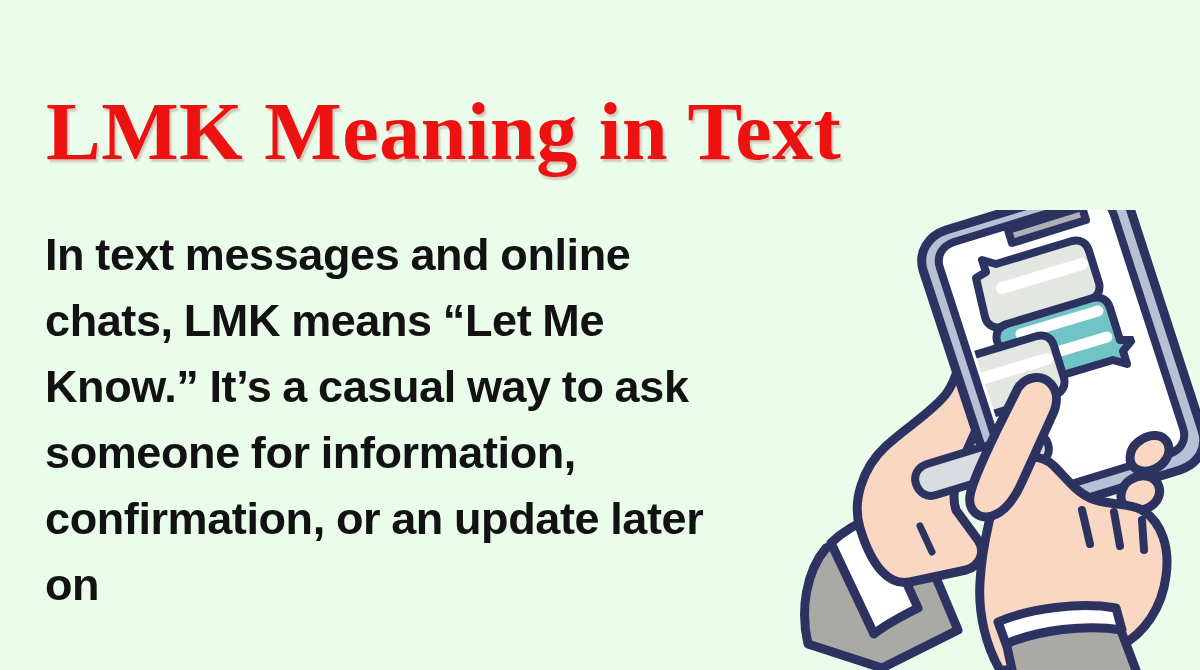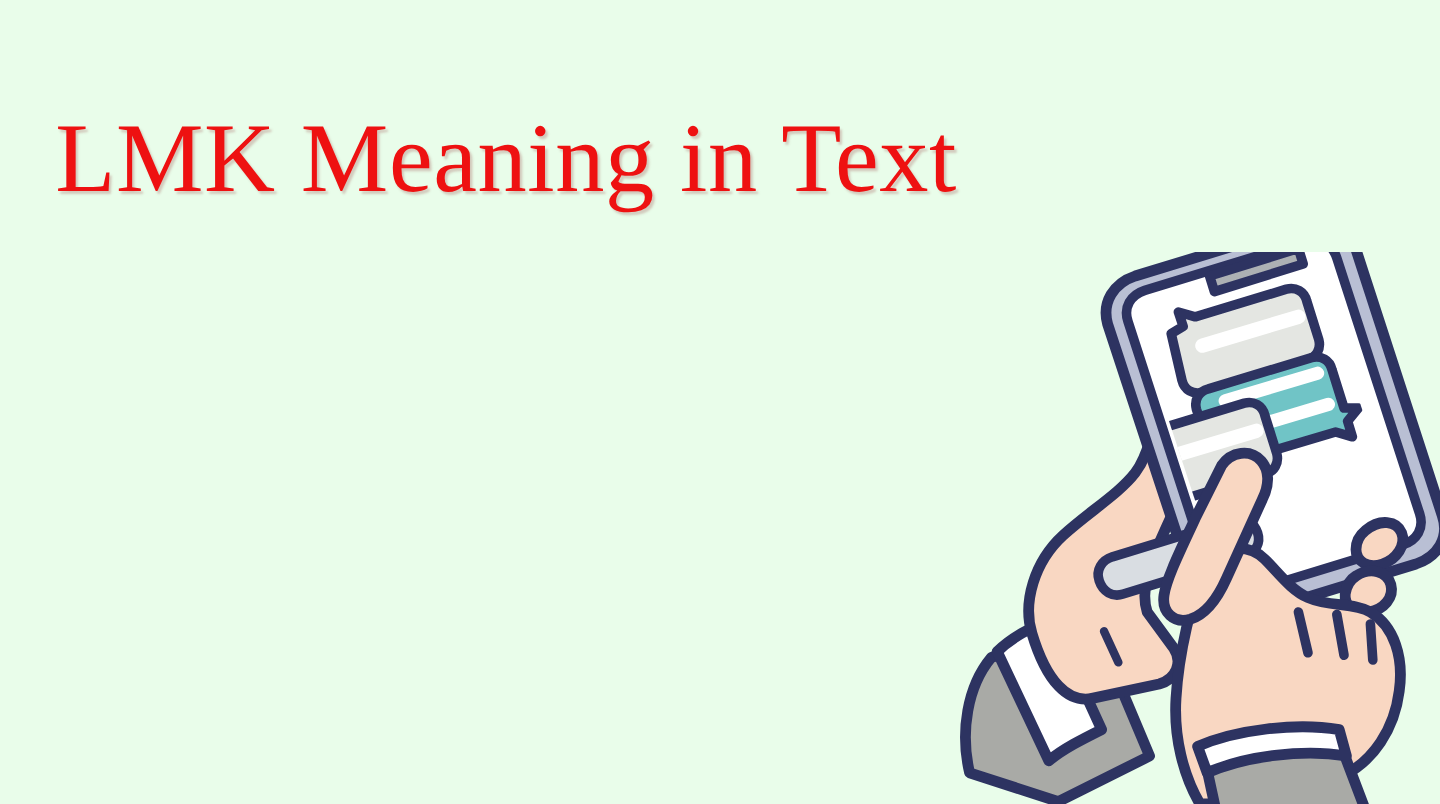--- a/index.html
+++ b/index.html
@@ -20,21 +20,21 @@
     background: #e9fdea;
     overflow: hidden;
   }
 
   
   #title {
     position: absolute;
     left: 46px;
     top: 86px;
     font-family: "Liberation Serif", "DejaVu Serif", serif;
-    font-weight: normal;
+    font-weight: bold;
     font-size: 82px;
     line-height: 92px;
     letter-spacing: 0.5px;
     color: #ee1111;
     white-space: nowrap;
     text-shadow: 2px 3px 2px rgba(150, 70, 70, 0.28);
   }
 
   
   #body-text {
@@ -65,20 +65,21 @@
     height: 460px;
   }
 </style>
 </head>
 <body>
 
 <div id="canvas">
 
   <div id="title">LMK Meaning in Text</div>
 
+  <div id="body-text">In text messages and online chats, LMK means “Let Me Know.” It’s a casual way to ask someone for information, confirmation, or an update later on</div>
 
   <div id="illustration">
     <svg viewBox="0 0 410 460" xmlns="http://www.w3.org/2000/svg">
 
       <defs>
 
         <clipPath id="screenClip">
           <path d="M151 40 L300 -6 L372 213 L223 259 Z"></path>
         </clipPath>
       </defs>

